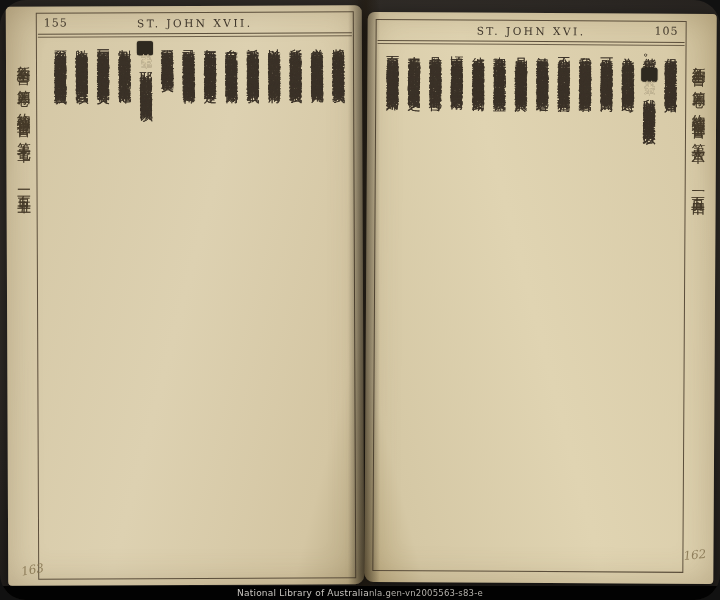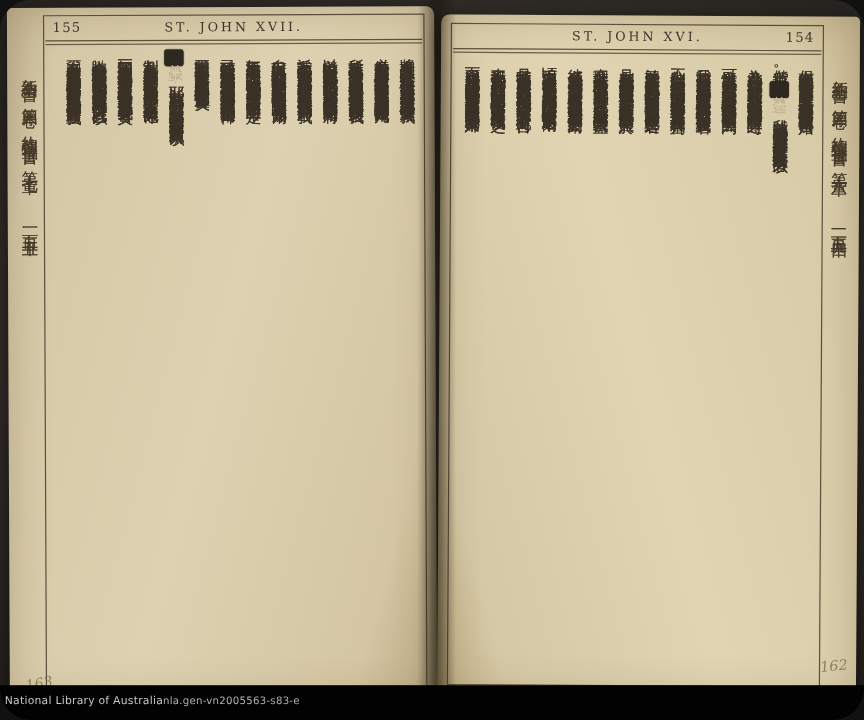--- a/index.html
+++ b/index.html
@@ -37,22 +37,22 @@
   .margin-title{position:absolute;display:flex;flex-direction:column;align-items:center;gap:17px;
     font-size:13.5px;letter-spacing:2px;color:#453a29;text-shadow:0 0 .4px rgba(60,48,30,.6);}
   .margin-title span{writing-mode:vertical-rl;text-orientation:upright;}
   .margin-title span:last-child{margin-top:26px;}
   .mt-left{left:9px;top:48px;}
   .mt-right{right:8px;top:42px;}
   .pencil{position:absolute;font-family:"DejaVu Serif","Liberation Serif",serif;font-style:italic;
     font-size:12px;color:#84734f;opacity:.85;}
   .pencil-l{left:13px;bottom:9px;transform:rotate(-10deg);}
   .pencil-r{right:7px;bottom:22px;transform:rotate(-6deg);}
-  .footer-bar{position:absolute;left:0;right:0;bottom:0;height:29px;background:#020202;z-index:5;
-    display:flex;justify-content:flex-start;align-items:center;padding:0 4px;}
+  .footer-bar{position:absolute;left:0;right:0;bottom:0;height:14px;background:#020202;z-index:5;
+    display:flex;justify-content:center;align-items:center;padding:0 4px;}
   .footer-bar .ftxt{font-size:9px;color:#c9c6c0;letter-spacing:.2px;line-height:13px;}
   .footer-bar .fid{font-size:8.5px;color:#b3b0aa;}
 </style>
 </head>
 <body>
 
 <div class="photo">
 
   <div class="page page-left">
     <div class="margin-title mt-left">
@@ -92,21 +92,21 @@
     <div class="margin-title mt-right">
         <span>新約全書</span>
         <span>第四卷</span>
         <span>約翰傳福音書</span>
         <span>第十六章</span>
         <span>一百五十四</span>
       </div>
     <div class="frame frame-right">
       <div class="page-head">
         <span class="running-head">ST. JOHN XVI.</span>
-        <span class="folio folio-r">154</span>
+        <span class="folio folio-r">105</span>
       </div>
       <div class="head-rule"></div>
       <div class="body-text">
           <div class="col"><span>保惠師即真理之聖靈由父而出者來時其將為我作證且爾亦將作證以爾曾自始</span></div>
           <div class="col"><span>偕我也。</span><span class="chapter-box">第十六章</span><span>我以此語爾免爾厭棄人將黜爾於會堂且時將至凡殺爾者必以</span></div>
           <div class="col"><span>為此乃事神也其必行此於爾以其不識父與我也我曾以此語爾俾爾於時至之時</span></div>
           <div class="col"><span>可憶我曾以之告爾我昔不以之告爾者緣我偕爾也今我歸於遣我者爾中無人問</span></div>
           <div class="col"><span>我云爾何往第因我以此語爾則憂盈於爾心然我以真語爾我往則為爾益蓋我若</span></div>
           <div class="col"><span>不往則保惠師不來就爾我若往則遣之就爾彼既來必使世自責於罪於義於審判</span></div>
           <div class="col"><span>於罪者因其不信我也於義者因我歸我父而爾不再見我也於審判者因此世之君</span></div>

